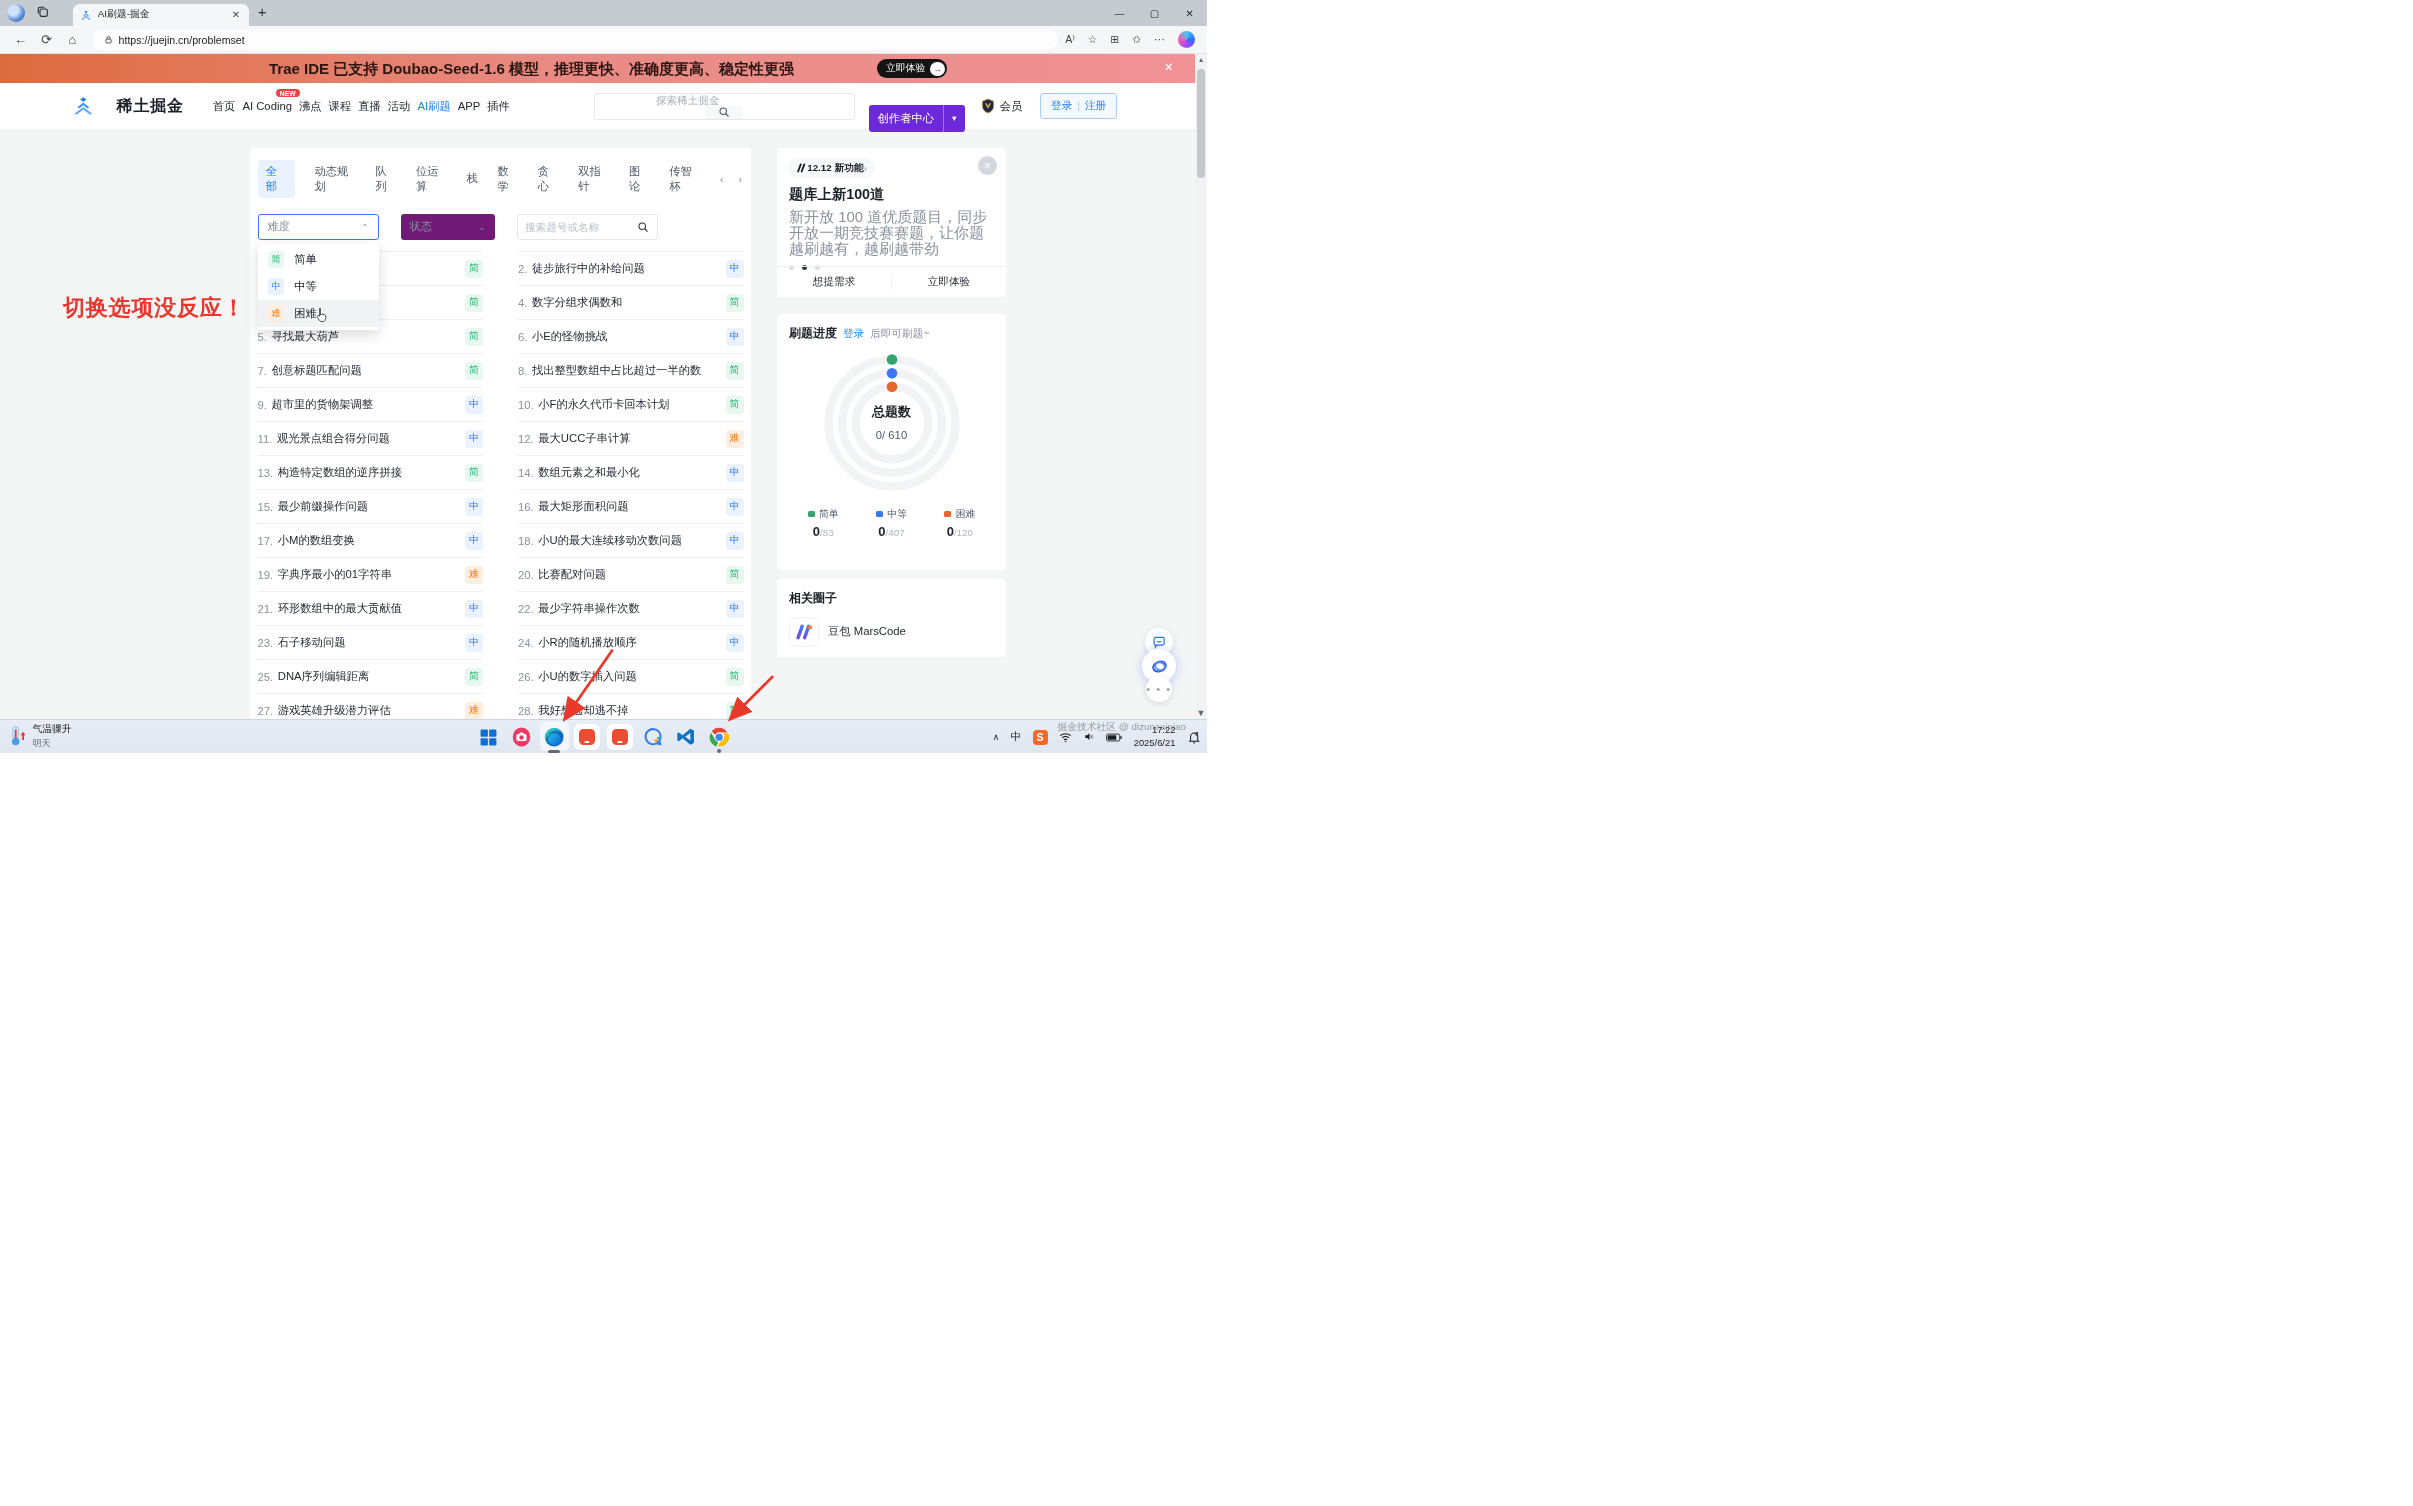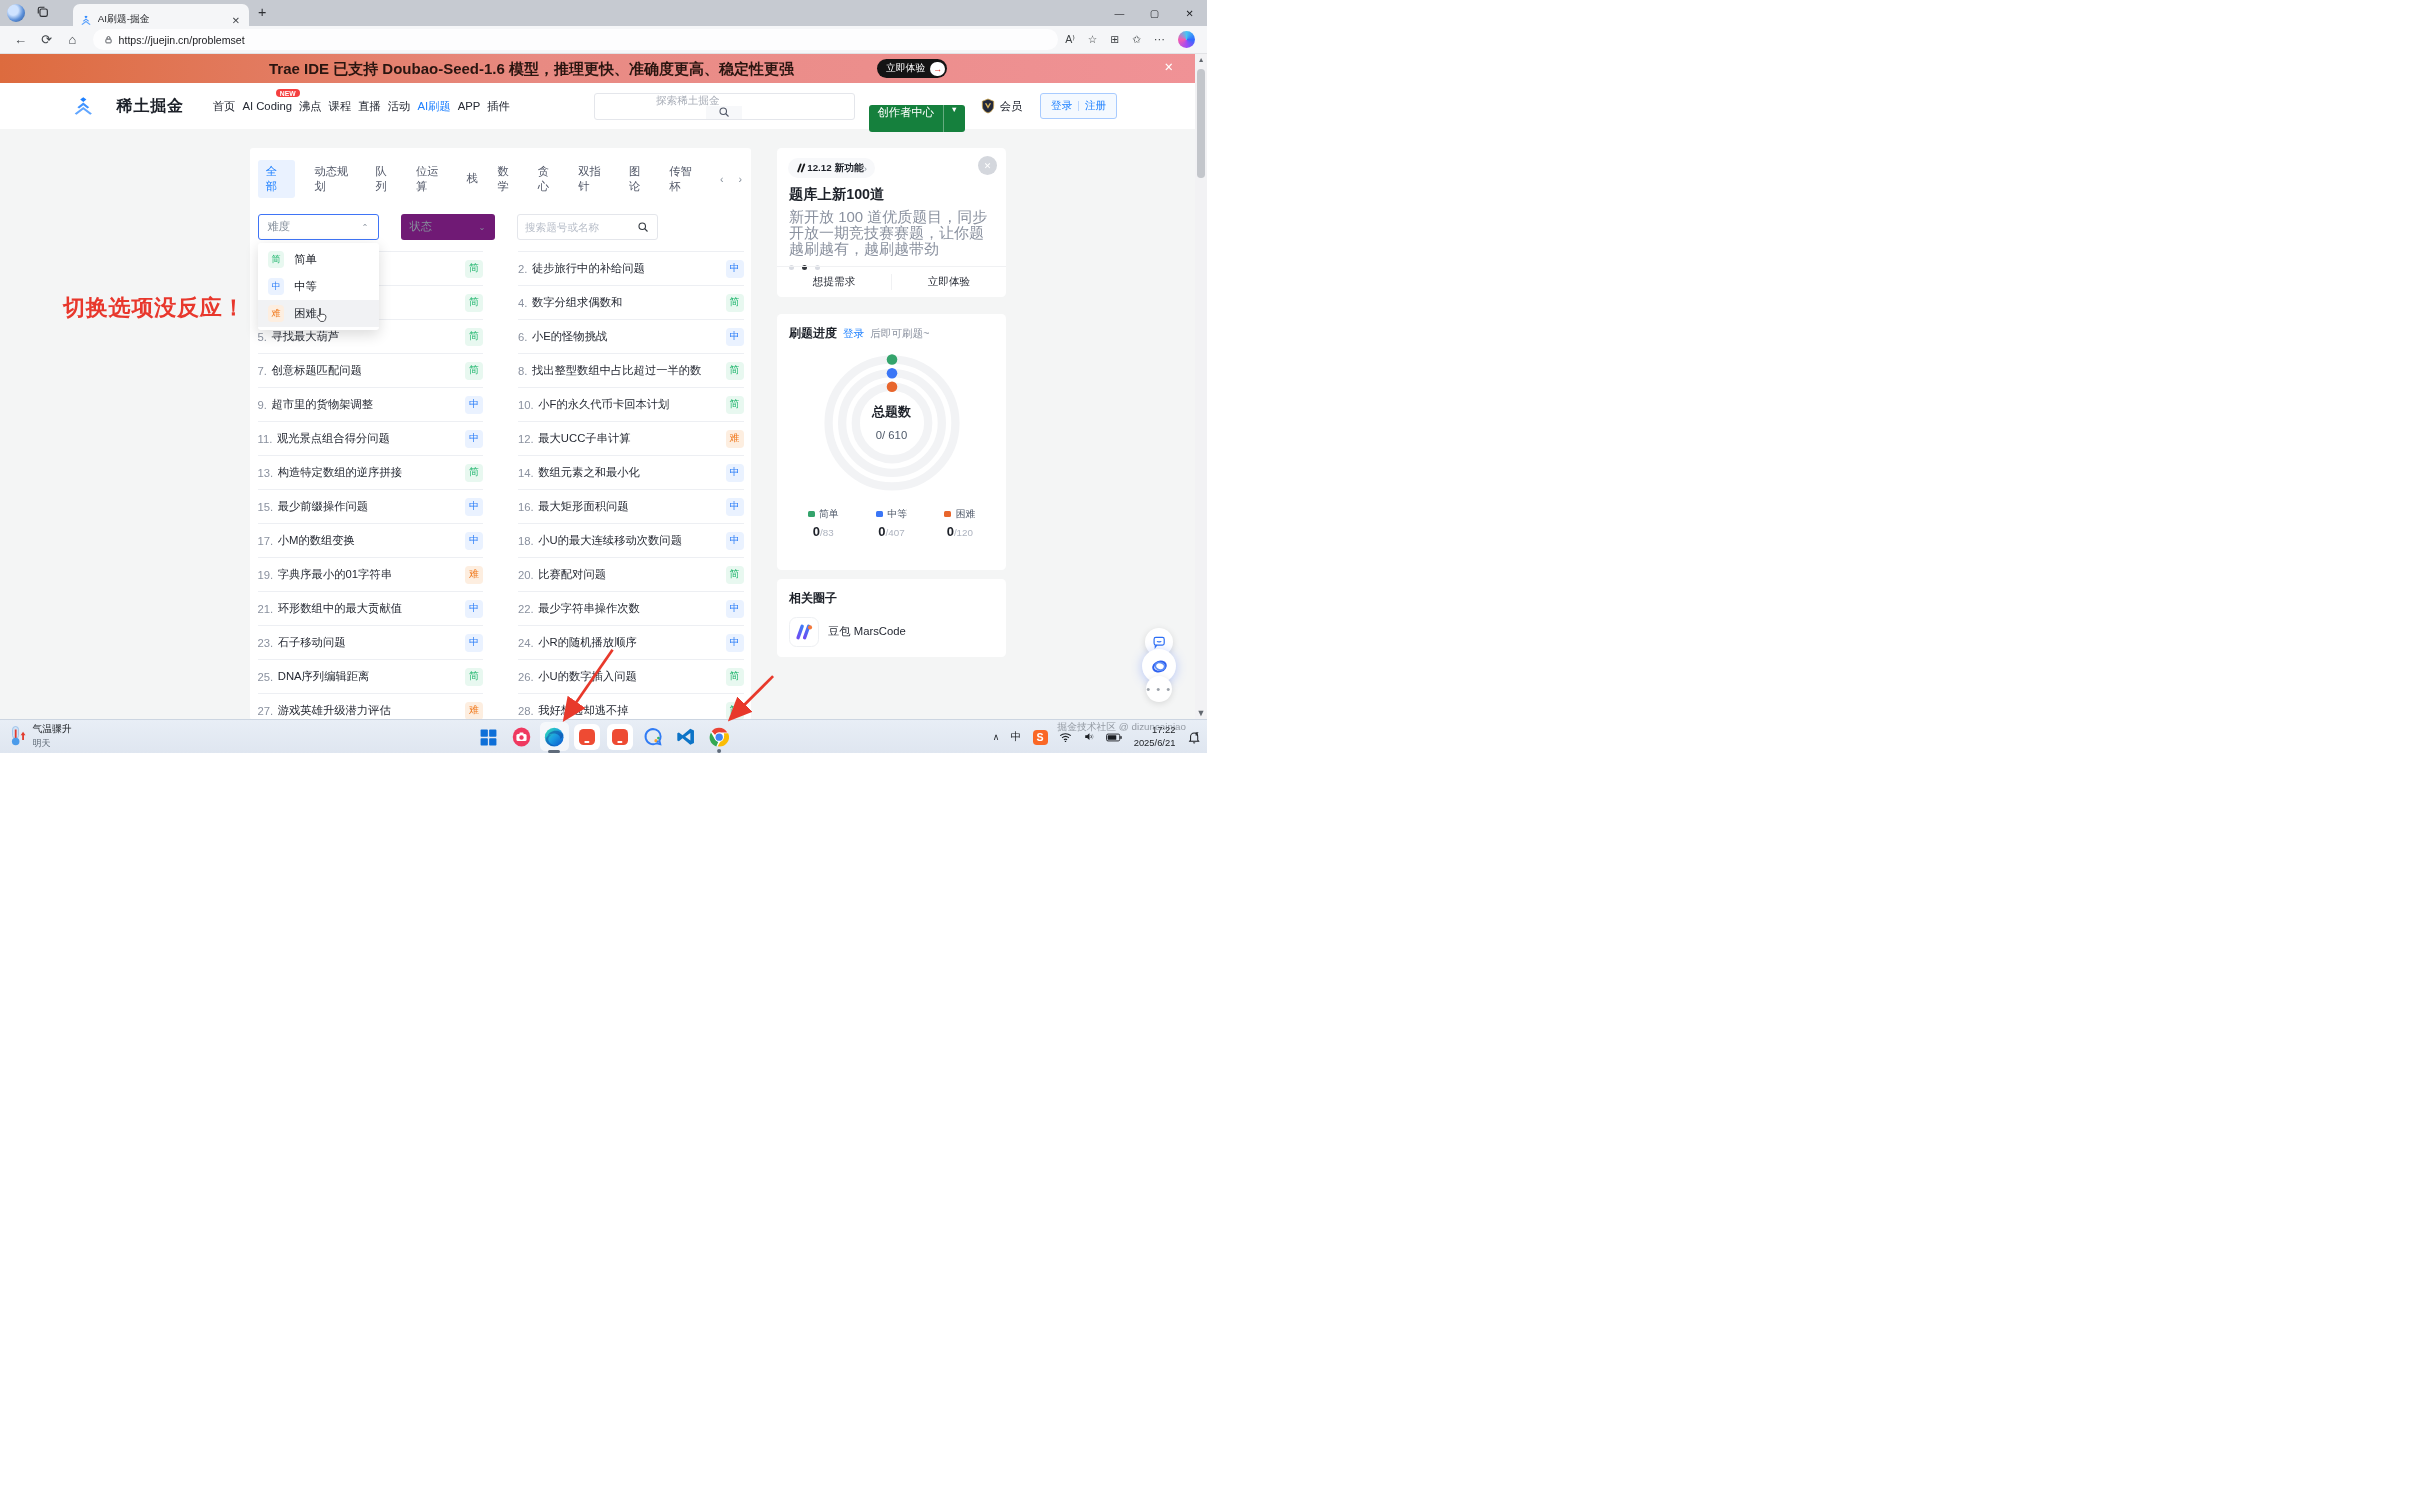--- a/index.html
+++ b/index.html
@@ -5,21 +5,21 @@
   * { margin:0; padding:0; box-sizing:border-box; }
   html,body { background:#fff; font-family:"Liberation Sans","DejaVu Sans",sans-serif; }
   .screen { position:relative; width:1207px; height:753px; overflow:hidden; background:#f4f5f5; }
 
   
   .tabstrip { position:absolute; top:0; left:0; right:0; height:26px; background:#c6cad1; }
   .avatar { position:absolute; left:6.8px; top:3.8px; width:18px; height:18px; border-radius:50%;
             background:radial-gradient(circle at 35% 35%, #cfe3ff 0 30%, #5b8fd8 60%, #27508f); }
   .ws-icon { position:absolute; left:36px; top:5.3px; color:#2d2f33; }
   .tab { position:absolute; left:73px; top:3.8px; width:176px; height:22px; background:#f5f6f8;
-         border-radius:6.8px 6.8px 0 0; display:flex; align-items:flex-end; padding:0 6.8px; }
+         border-radius:6.8px 6.8px 0 0; display:flex; align-items:center; padding:0 6.8px; }
   .tab-title { flex:1; font-size:9.8px; color:#1d1f23; white-space:nowrap; overflow:hidden; }
   .tab-close { color:#43464b; font-size:9.8px; padding:0 2.3px; }
   .newtab { position:absolute; left:258px; top:3.8px; font-size:14.3px; color:#2d2f33; }
   .win-controls { position:absolute; right:0; top:0; height:26px; display:flex; }
   .win-controls span { width:35px; height:26px; display:flex; align-items:center; justify-content:center;
                        color:#1d1f23; font-size:9.8px; }
   .toolbar { position:absolute; top:26px; left:0; right:0; height:28px; background:#f5f6f8;
              border-bottom:0.8px solid #e2e3e6; display:flex; align-items:center; padding:0 7.5px; }
   .nav-glyph { width:26px; text-align:center; font-size:13px; color:#3f4348; }
   .urlbar { flex:1; height:21px; margin:0 7.5px; background:#fdfdfe; border-radius:10.6px;
@@ -49,22 +49,22 @@
   .topnav .nav-item { position:relative; white-space:nowrap; }
   .nav-active { color:#1e80ff; }
   .new-badge { position:absolute; top:-11.3px; right:-7.5px; background:#f53f3f; color:#fff; font-size:6.8px;
                padding:0.8px 3.8px; border-radius:5.3px; font-weight:bold; }
   .hsearch { margin-left:auto; width:261px; height:27px; border:0.8px solid #e4e6eb; border-radius:3px;
              display:flex; align-items:center; overflow:hidden; background:#fff;flex-direction:column; }
   .hsearch input { flex:1; border:0; outline:0; padding:0 9px; font-size:10.6px; color:#515767;
                    font-family:inherit; background:transparent; }
   .hsearch input::placeholder { color:#a9aeb8; }
   .hsearch-btn { width:36px; height:100%; background:#f7f8fa; display:flex; align-items:center; justify-content:center; }
-  .creator-btn { margin-left:13.6px; height:27px; background:#15803d; border-radius:3px; color:#fff;
-                 display:flex; align-items:flex-start; font-size:11.3px;margin-top:24px; }
+  .creator-btn { margin-left:13.6px; height:27px; background:#6d28d9; border-radius:3px; color:#fff;
+                 display:flex; align-items:center; font-size:11.3px;margin-top:24px; }
   .creator-label { padding:0 9px; }
   .creator-sep { width:0.8px; height:27px; background:rgba(255,255,255,.35); }
   .creator-caret { padding:0 6.8px; font-size:7.5px; }
   .vip { display:flex; align-items:center; gap:3.8px; margin-left:15px; font-size:11.3px; color:#252933; }
   .login-btn { margin-left:18px; margin-right:78px; height:26px; border:0.8px solid #a8cbff; border-radius:3px;
                background:#f4f9ff; color:#1e80ff; font-size:10.6px; display:flex; align-items:center; padding:0 9.8px; gap:6px; }
   .login-sep { width:0.8px; height:10.6px; background:#bcd7ff; }
 
   
   .main-card { position:absolute; left:250px; top:148px; width:501px; height:572px; background:#fff; border-radius:3px; }

